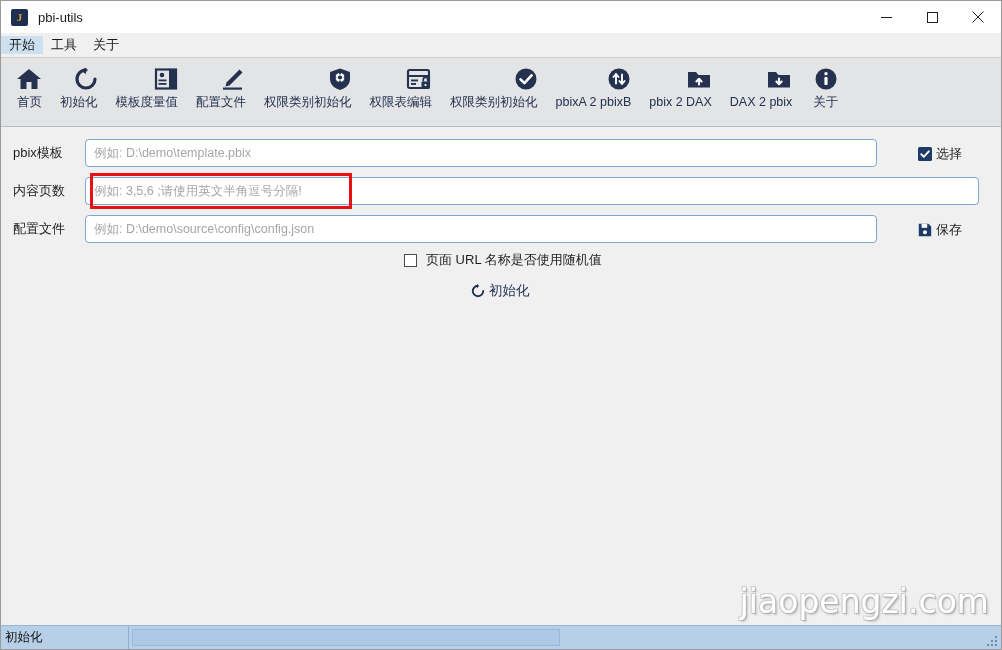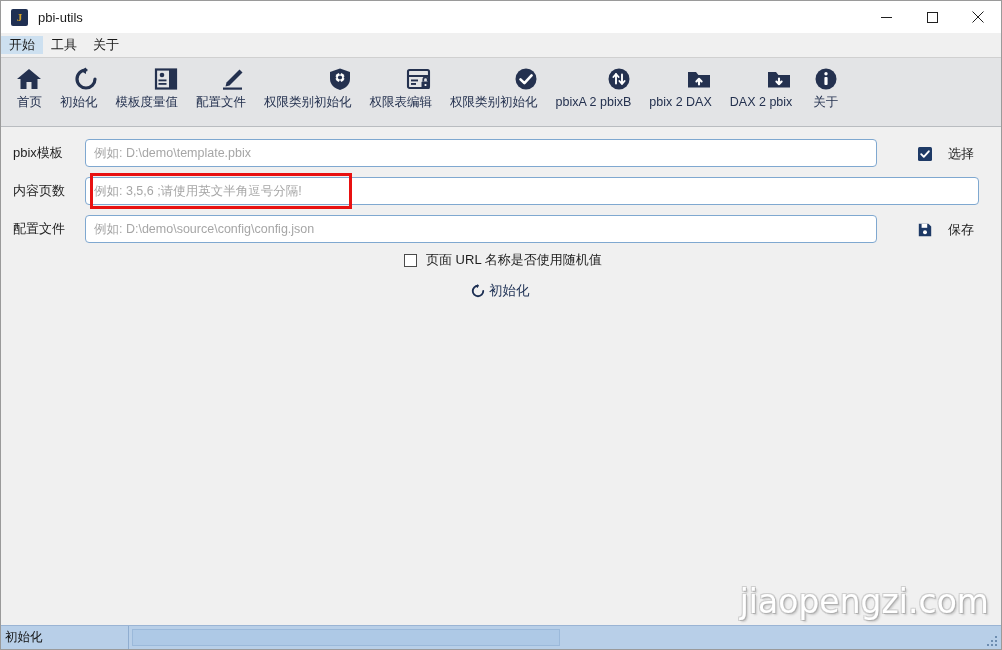--- a/index.html
+++ b/index.html
@@ -126,21 +126,21 @@
     font-size: 12.5px;
     color: #222;
     padding: 0 8px;
     outline: none;
     font-family: "Liberation Sans", "DejaVu Sans", sans-serif;
   }
   .text-input::placeholder { color: #a6a6a6; }
 
   .side-action {
     position: absolute;
-    display: flex; align-items: center; gap: 16px;
+    display: flex; align-items: center; gap: 4px;
     font-size: 13px;
     color: #1e1e1e;
   }
   .side-action svg { display: block; }
 
   
   .annotation-box {
     position: absolute;
     border: 3px solid #e81111;
     background: transparent;

